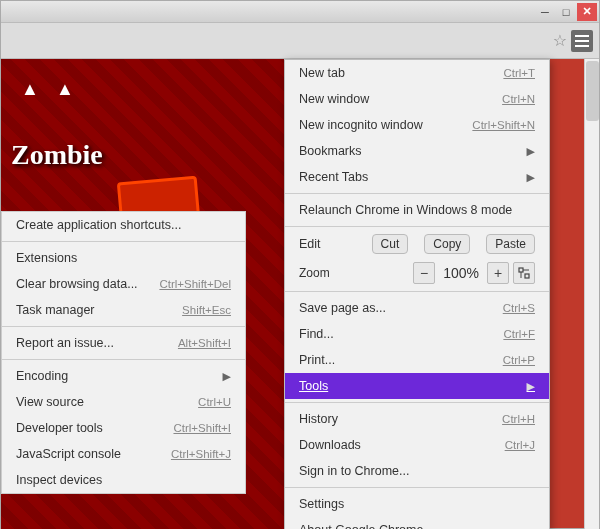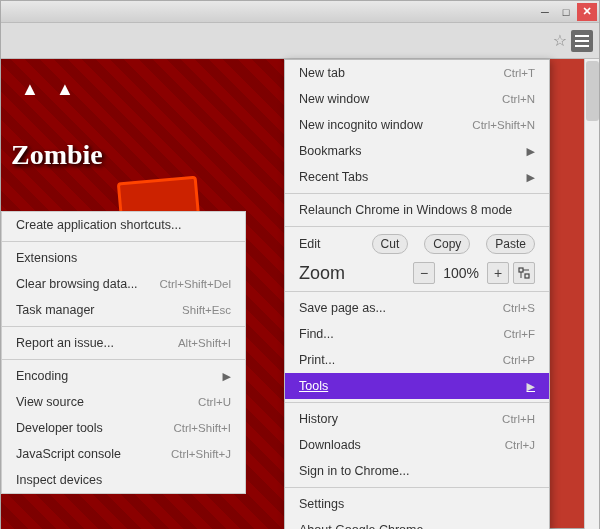--- a/index.html
+++ b/index.html
@@ -188,20 +188,21 @@
     .menu-item.highlighted-blue {
       background: #6d28d9;
       color: white;
       text-decoration: underline;
     }
 
     .menu-item .shortcut {
       color: #888;
       font-size: 11.5px;
       margin-left: 16px;
+      text-decoration: underline;
     }
     .menu-item .arrow {
       color: #666;
       font-size: 11px;
     }
     .menu-item.highlighted-blue .arrow {
       color: #ddd;
     }
 
     .menu-separator {
@@ -220,36 +221,36 @@
     .edit-label {
       flex: 1;
       font-size: 12.5px;
       color: #333;
     }
     .edit-btn {
       padding: 2px 8px;
       font-size: 12px;
       background: #e8e8e8;
       border: 1px solid #bbb;
-      border-radius: 10px;
+      border-radius: 4px;
       cursor: pointer;
       margin-left: 4px;
       color: #333;
     }
 
     
     .zoom-row {
       display: flex;
       align-items: center;
       padding: 4px 14px;
       gap: 0;
     }
     .zoom-label {
       flex: 1;
-      font-size: 18px;
+      font-size: 12px;
       color: #333;
     }
     .zoom-minus, .zoom-plus {
       width: 22px;
       height: 22px;
       background: #e8e8e8;
       border: 1px solid #bbb;
       border-radius: 2px;
       display: flex;
       align-items: center;

